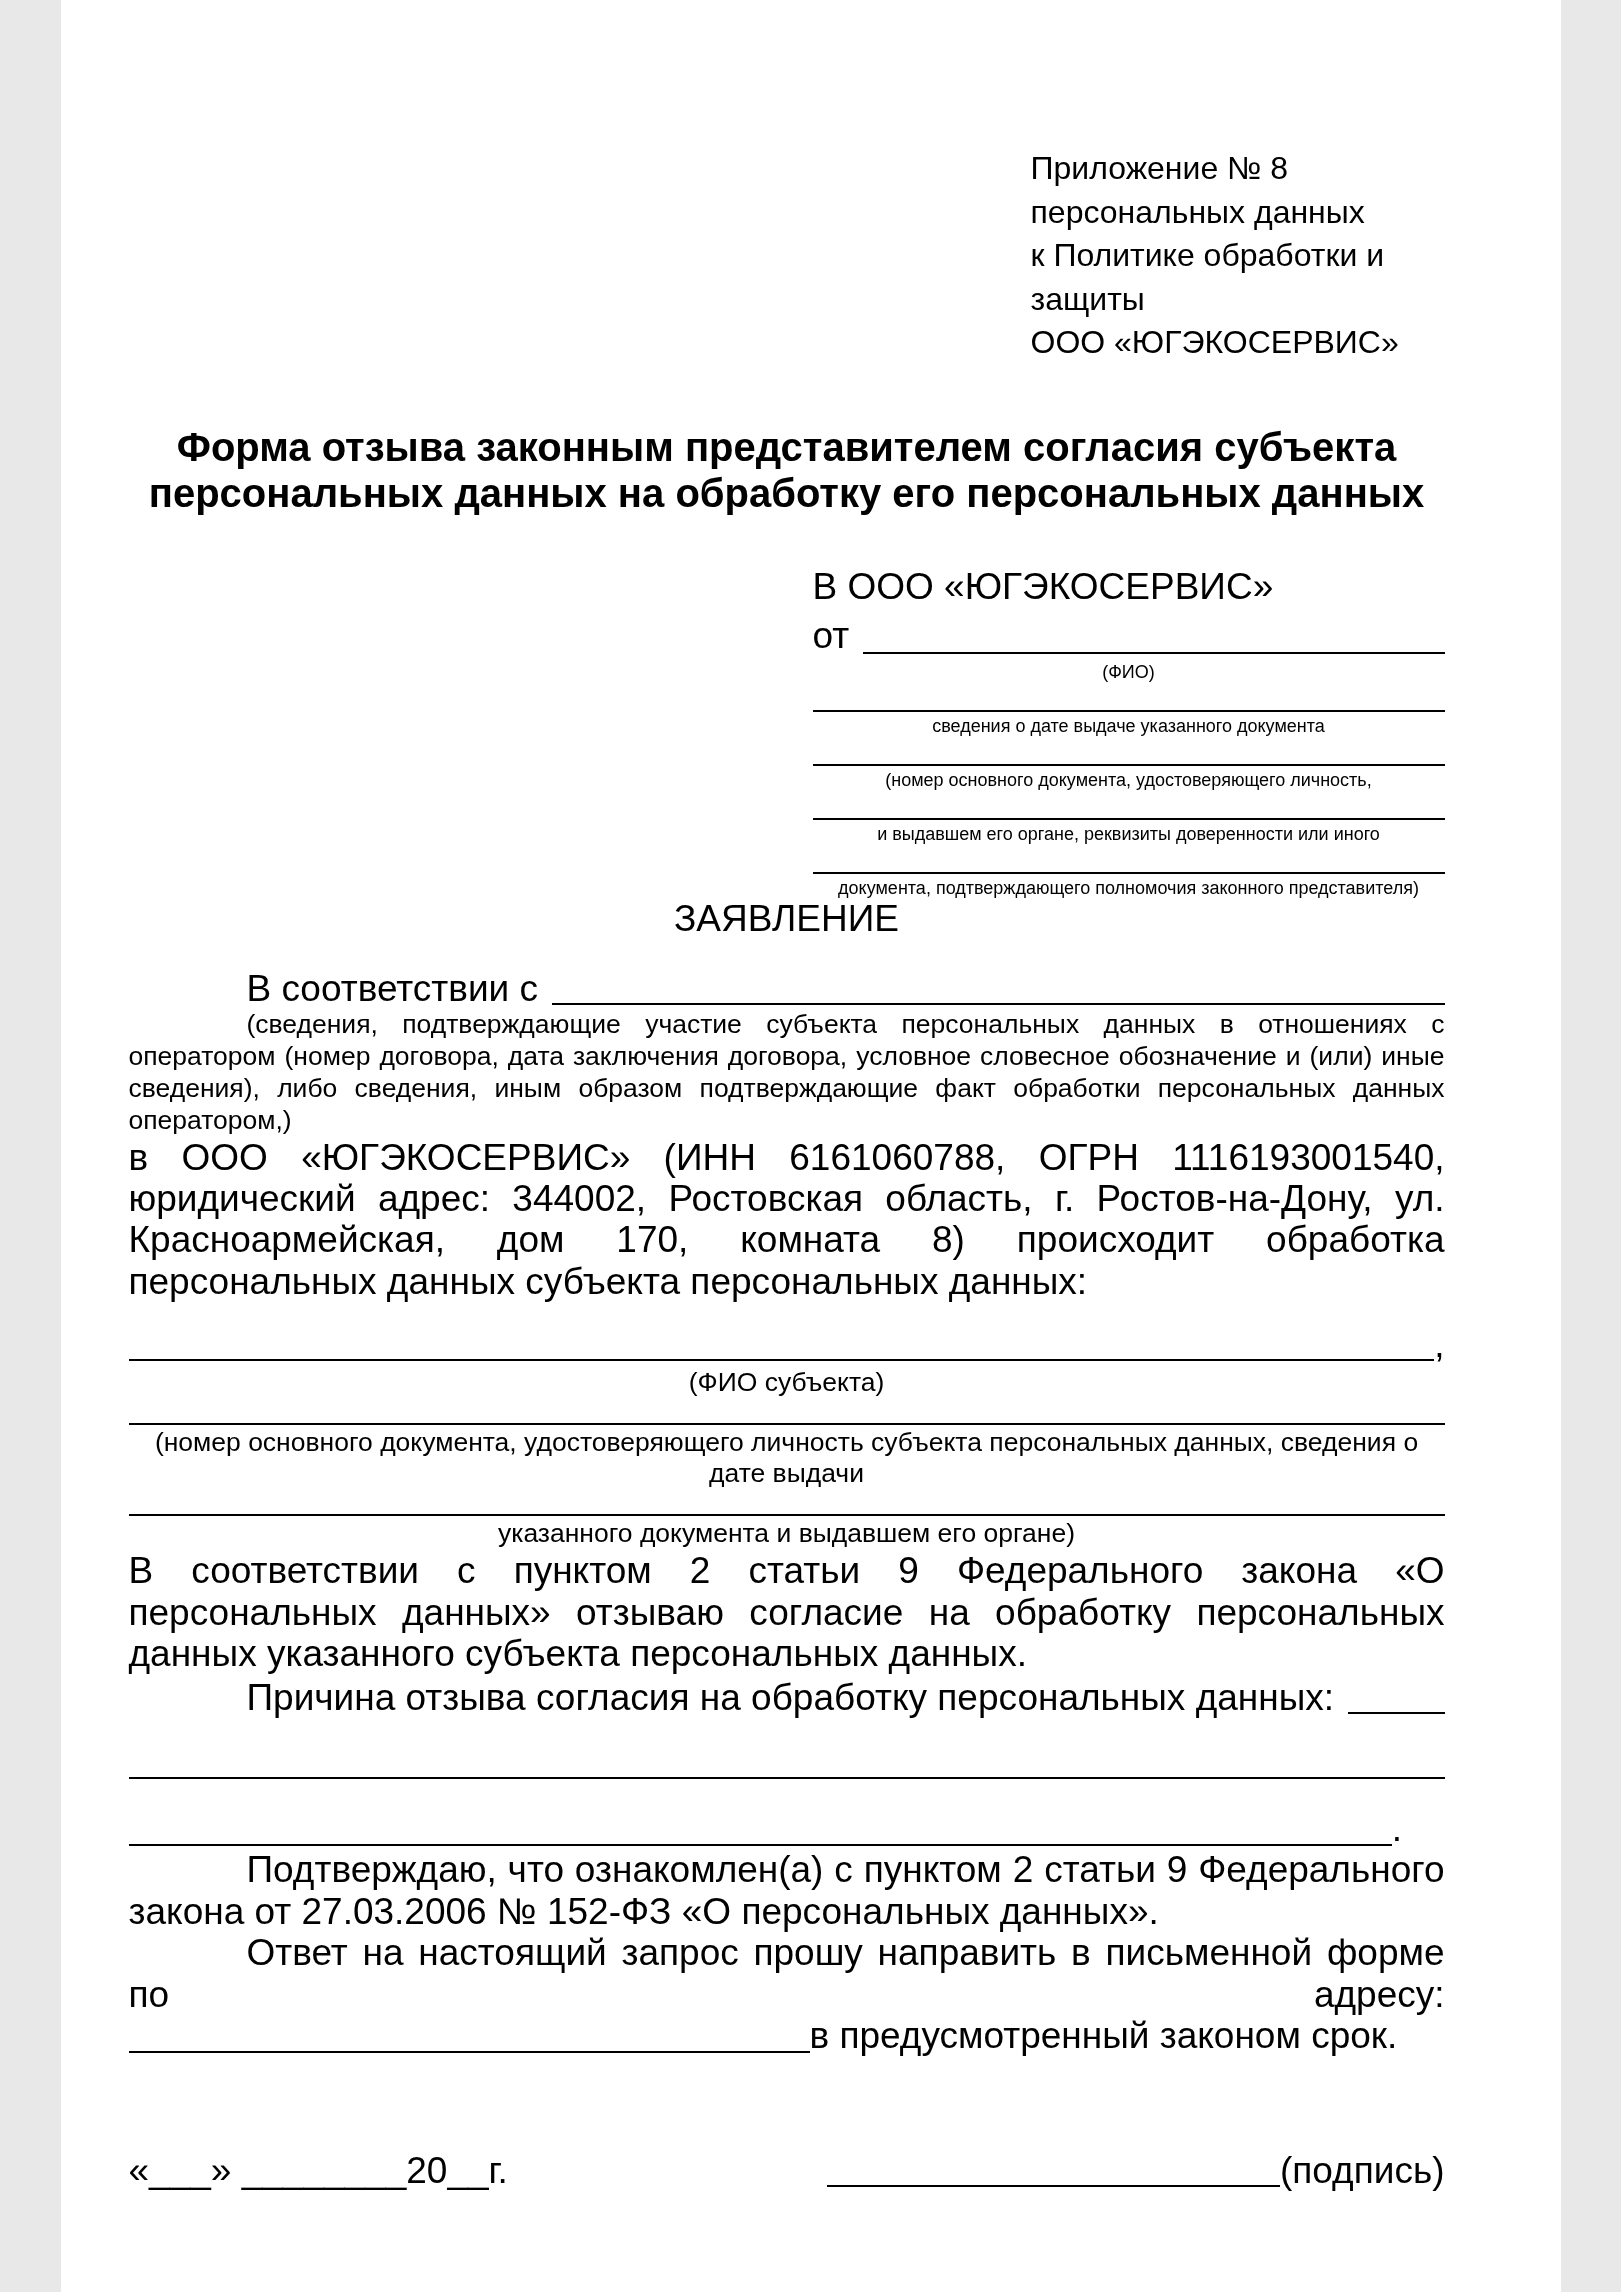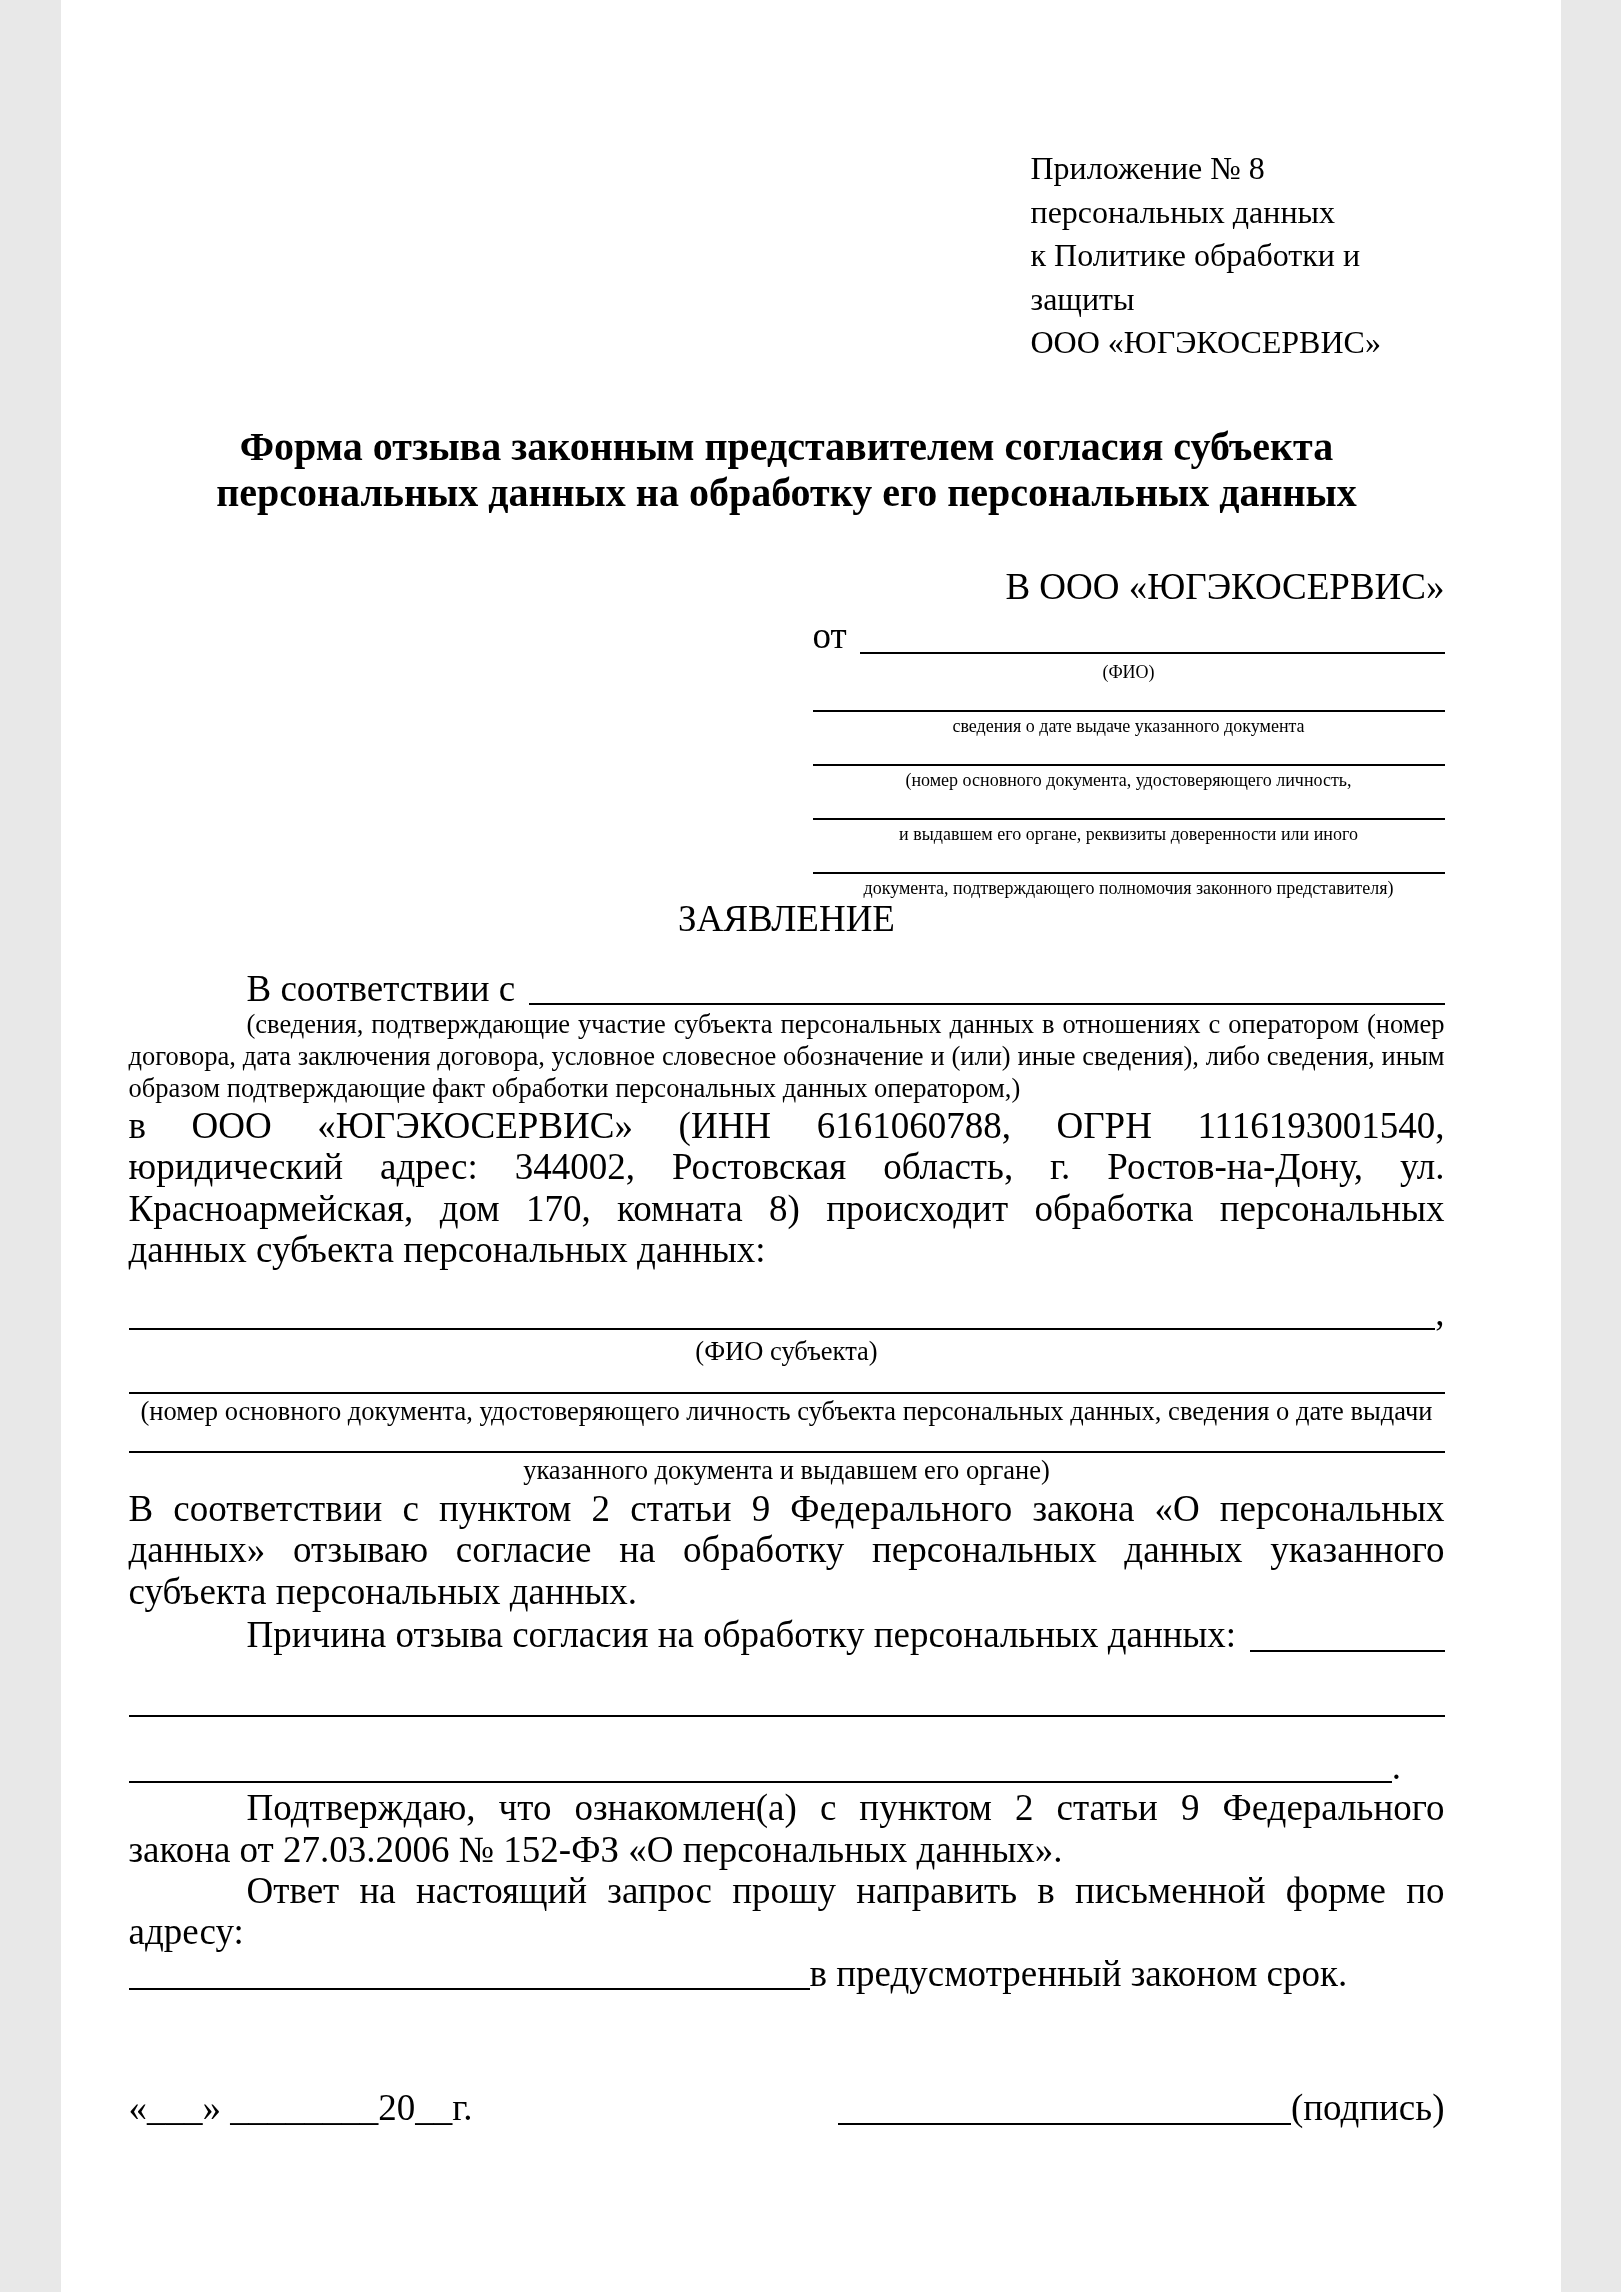--- a/index.html
+++ b/index.html
@@ -1,29 +1,29 @@
 <!DOCTYPE html>
 <html lang="ru"><head>
 <meta charset="utf-8">
 <style>
   html,body { margin:0; padding:0; background:#e8e8e8; }
   .page {
     width:1500px; height:2293px; background:#ffffff; color:#000000;
-    font-family:Liberation Serif, serif;
+    font-family:Liberation Sans, sans-serif;
     font-size:37px; line-height:1.12;
     box-sizing:border-box; padding:147px 116px 0 68px;
     margin:0 auto; overflow:hidden;
   }
   
   .hdr { margin-left:902px; font-size:32px; line-height:1.36; }
   
   .title { margin-top:59px; text-align:center; font-weight:bold; font-size:40px; line-height:1.16; }
   
   .addr { margin-left:684px; margin-top:49px; }
-  .addr-company { line-height:1.2;text-align:right; }
+  .addr-company { line-height:1.2; }
   .row { display:flex; align-items:flex-end; }
   .row .label { white-space:nowrap; padding-right:13.7px; }
   .fill { border-bottom:2.9px solid #000; }
   .grow { flex:1 1 auto; }
   .row .fill { height:29px; margin-bottom:3.9px; }
   .addr-from { margin-top:3.9px; line-height:1.2; }
   .caption { text-align:center; font-size:18px; line-height:1.15; margin-top:3.9px; }
   .addr-row { margin-top:27.4px; }
   .rule { border-bottom:2.9px solid #000; height:0; }
   

